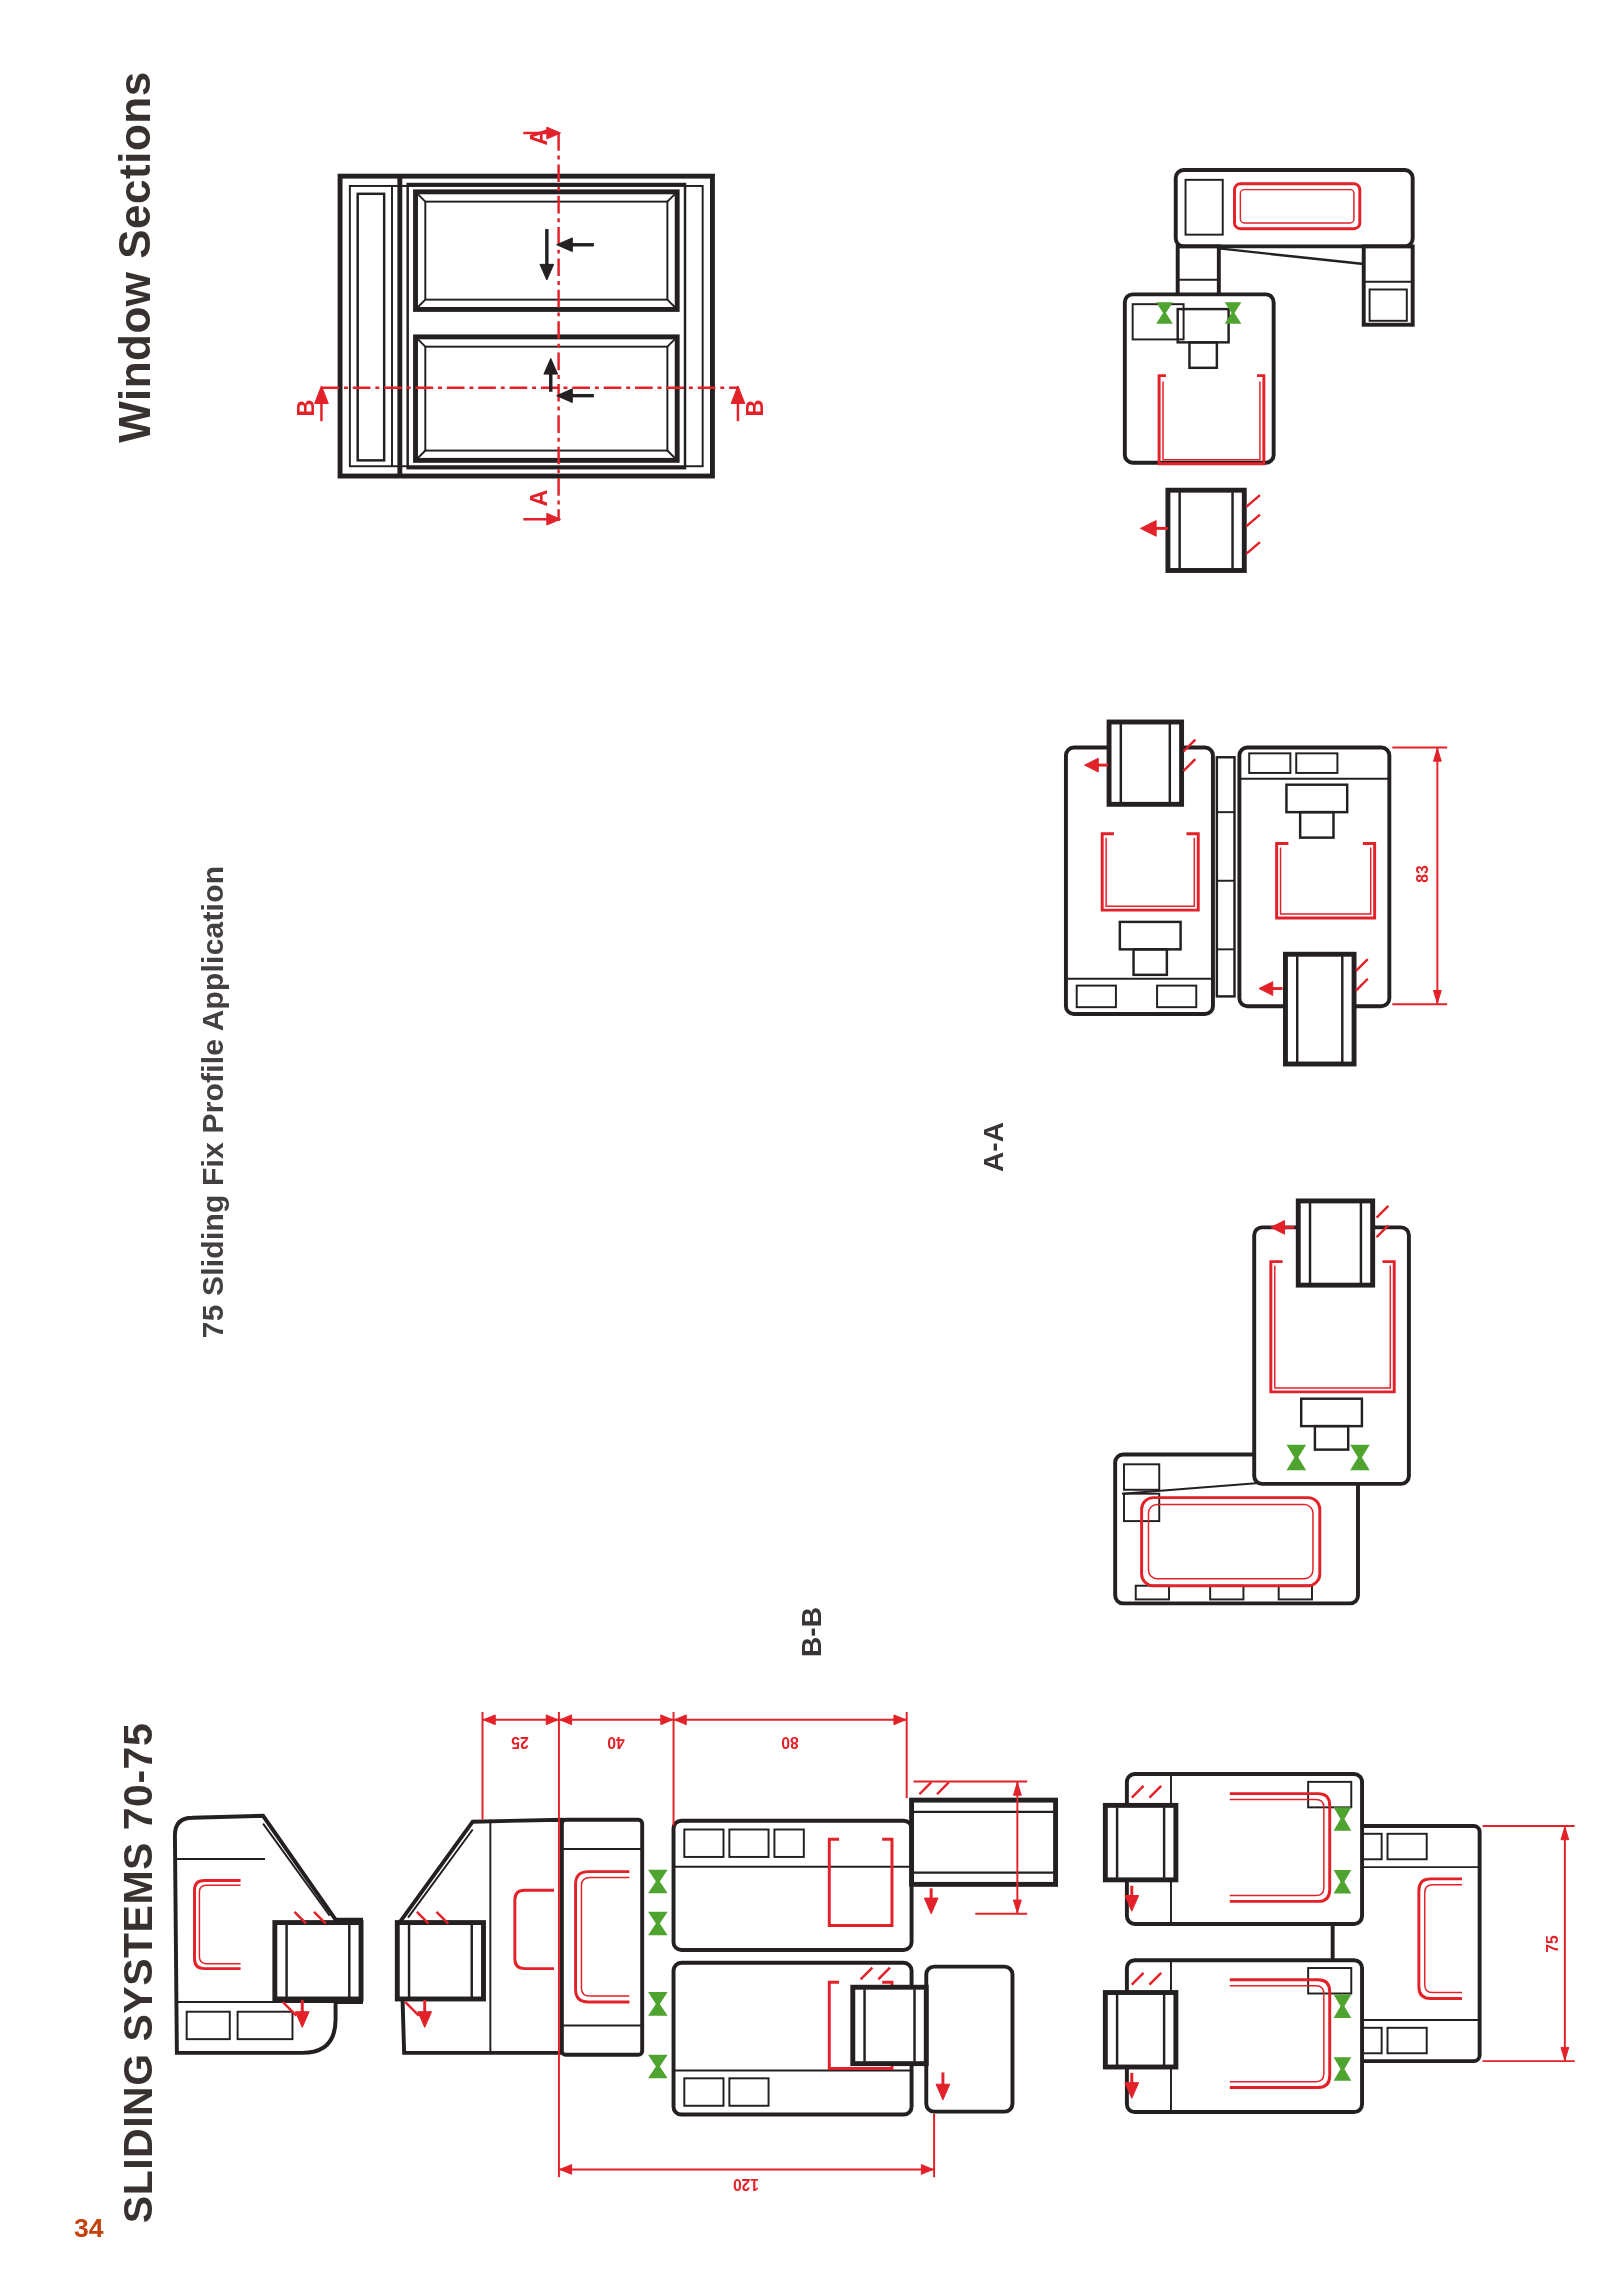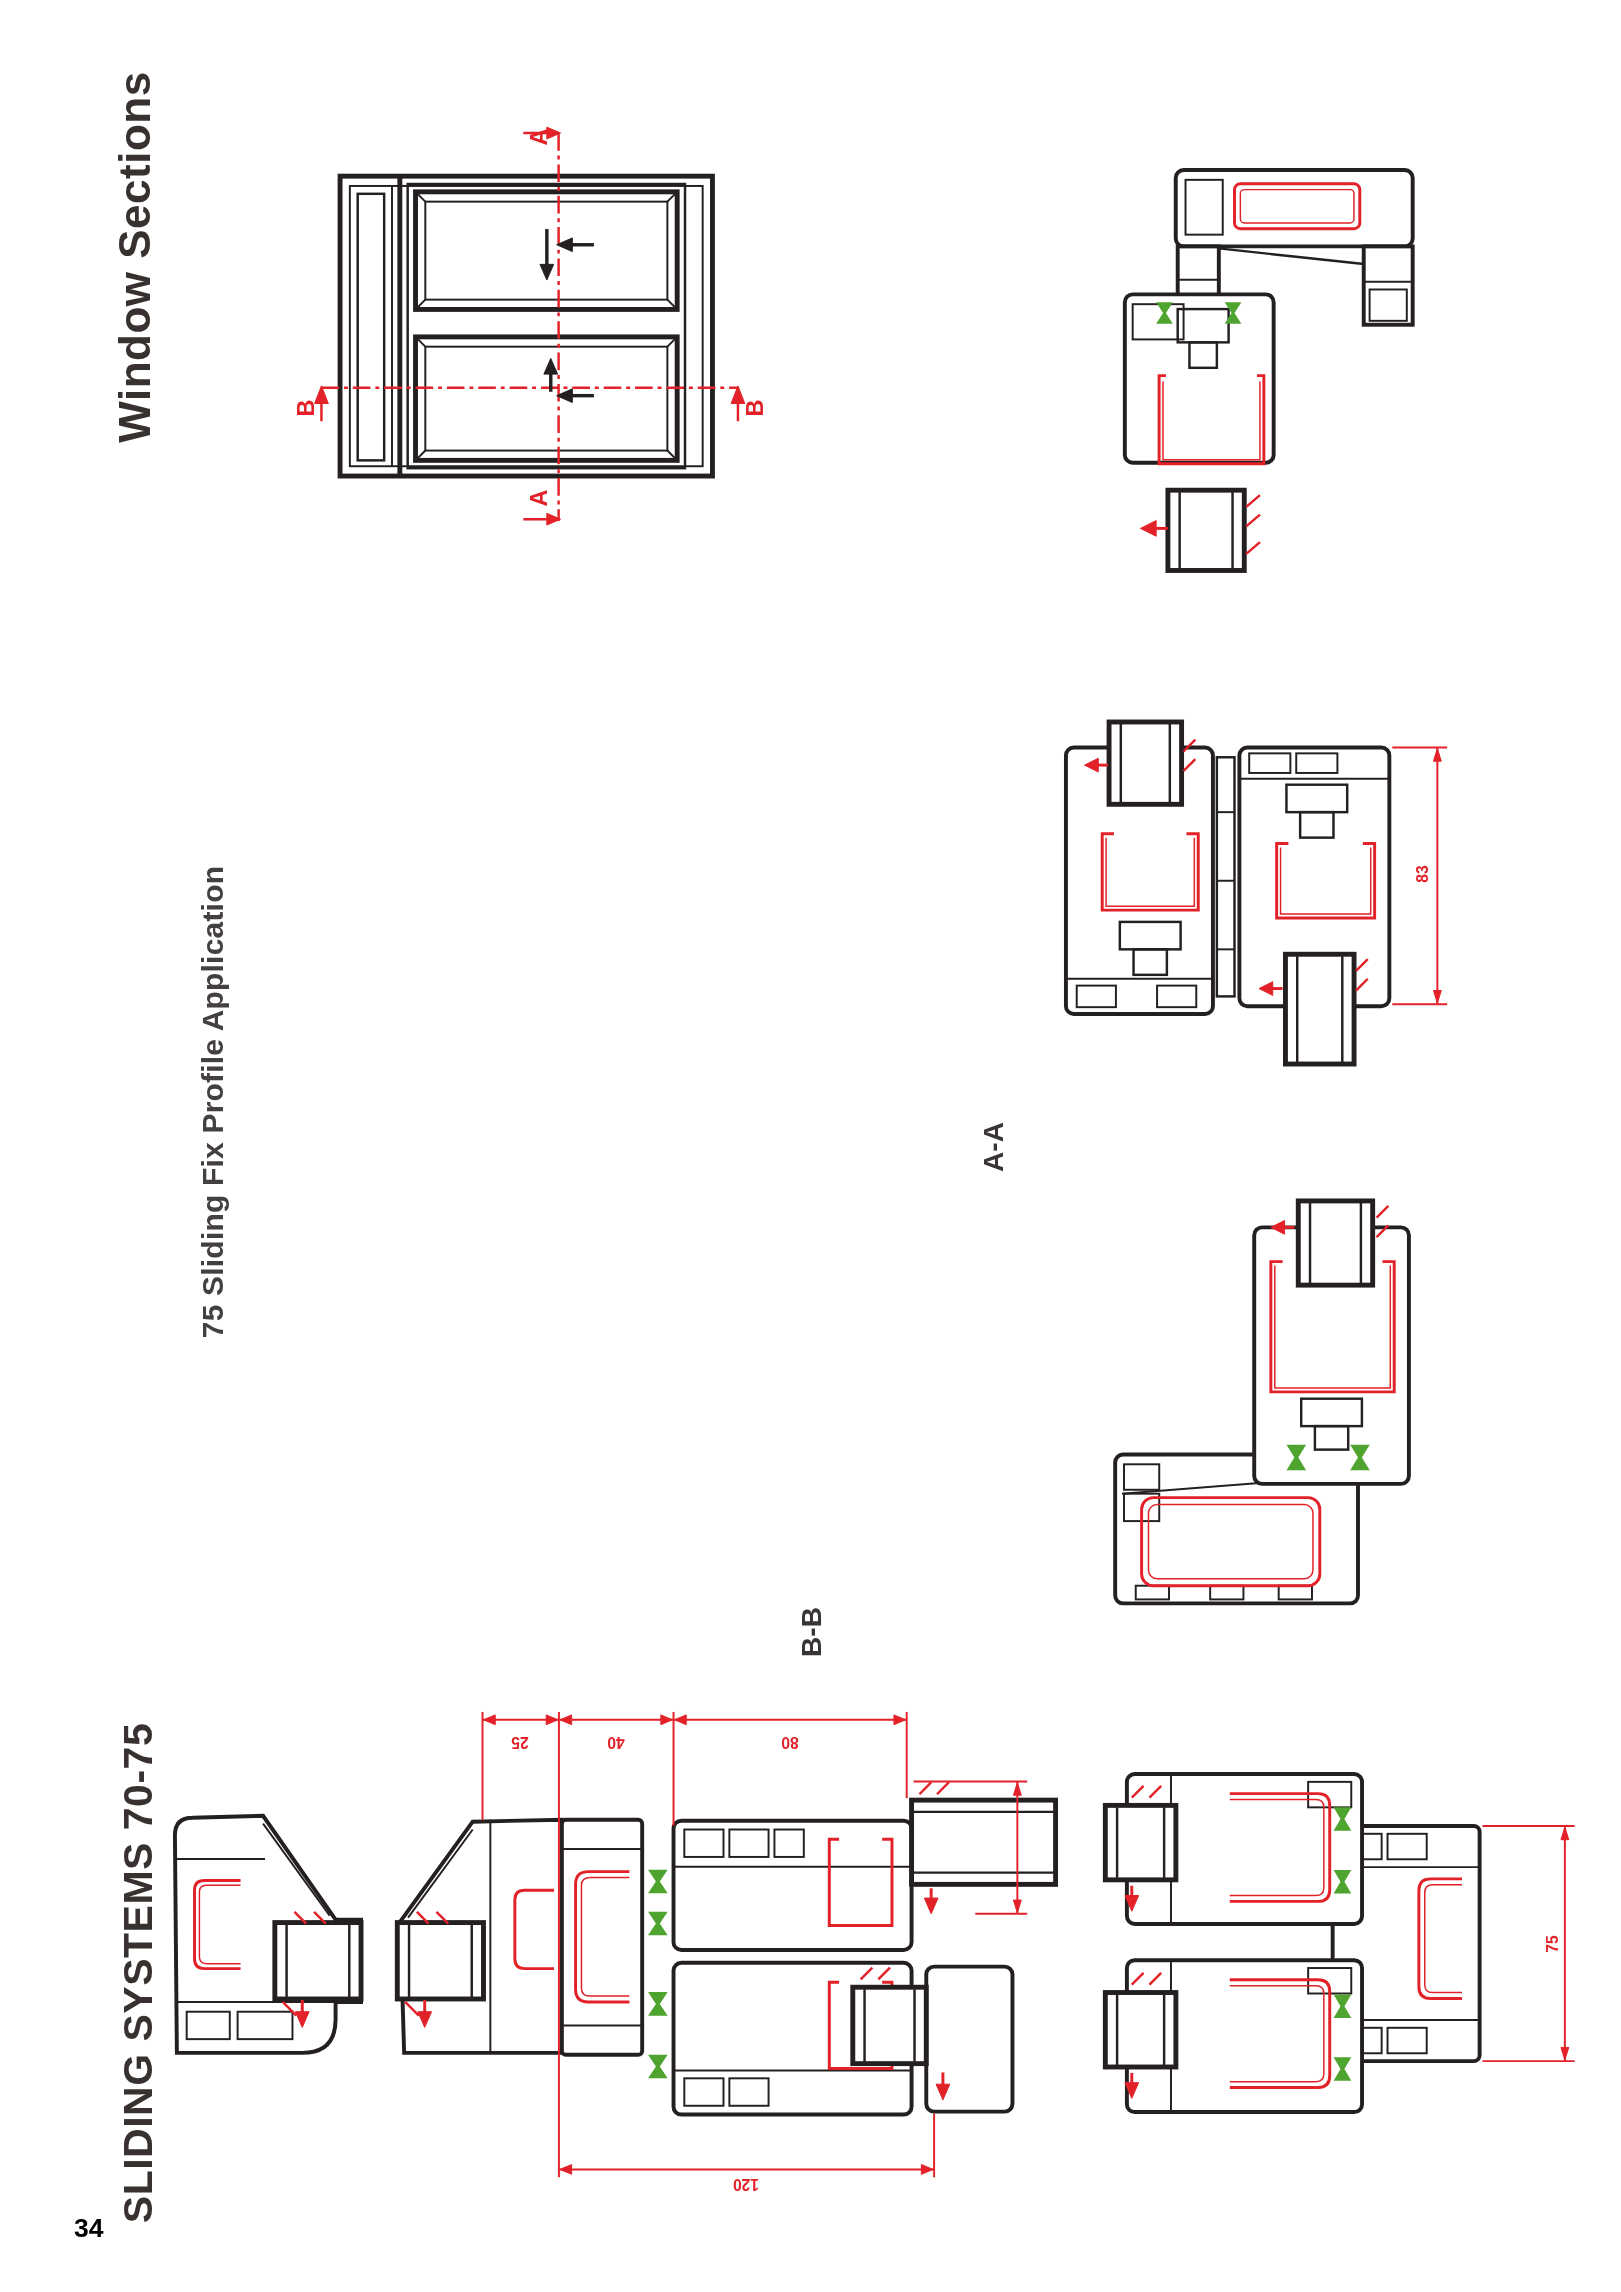--- a/index.html
+++ b/index.html
@@ -6,21 +6,21 @@
   .page{position:relative;width:1621px;height:2293px;background:#ffffff;overflow:hidden;
         font-family:"Liberation Sans", sans-serif;}
   .rot{position:absolute;white-space:nowrap;transform:translate(-50%,-50%) rotate(-90deg);}
   .r180{position:absolute;white-space:nowrap;transform:translate(-50%,-50%) rotate(180deg);}
   .title{font-size:44px;font-weight:700;color:#37322f;letter-spacing:0.5px;}
   .subtitle{font-size:30px;font-weight:700;color:#454040;letter-spacing:0.2px;}
   .heading{font-size:41px;font-weight:700;color:#37322f;letter-spacing:0.5px;}
   .seclabel{font-size:28px;font-weight:700;color:#3a3535;}
   .marker{font-size:23.5px;font-weight:700;color:#e22128;}
   .dim{font-size:15.7px;font-weight:700;color:#e22128;}
-  .pagenum{position:absolute;font-size:26.5px;font-weight:700;color:#000000;}
+  .pagenum{position:absolute;font-size:26.5px;font-weight:700;color:#c2410c;}
   .drawing{position:absolute;}
   svg{display:block;overflow:visible;}
 </style>
 </head>
 <body>
 
 <div class="page">
 
   <div class="rot title" style="left:135px;top:257px;">Window Sections</div>
   <div class="rot subtitle" style="left:213px;top:1102px;">75 Sliding Fix Profile Application</div>

